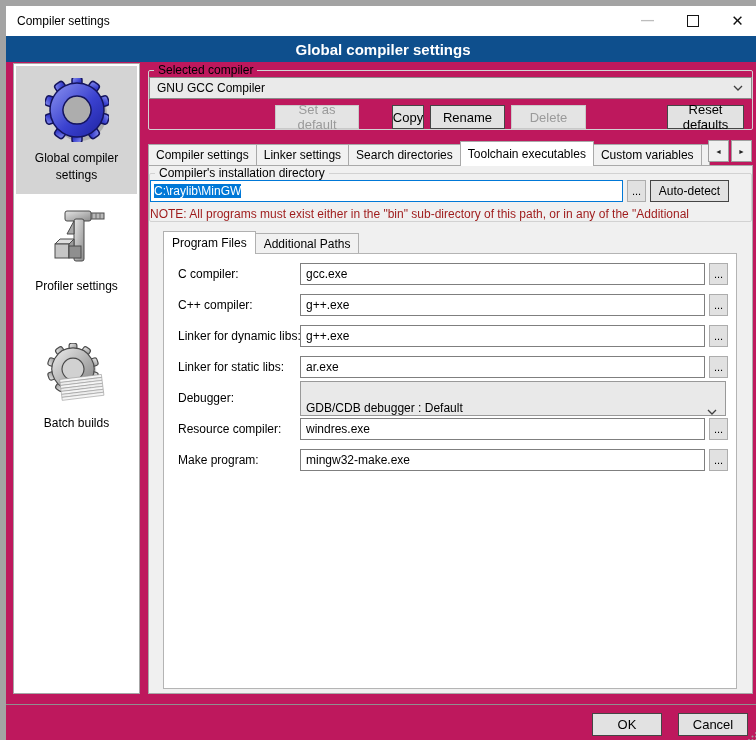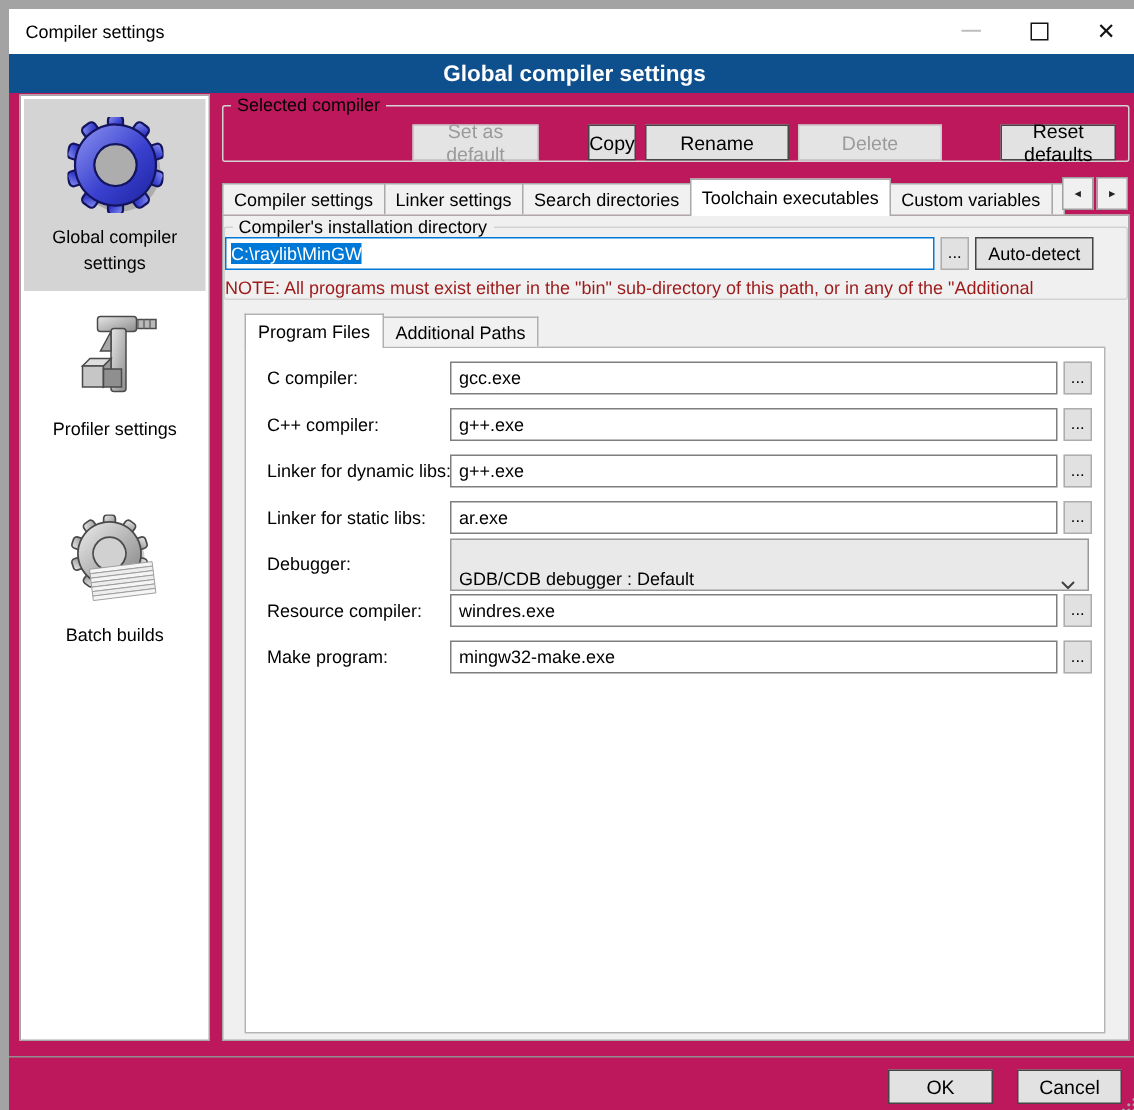--- a/index.html
+++ b/index.html
@@ -40,21 +40,21 @@
   .sc-group{margin:8px 7px 0 7px;padding:2px 6px 6px 6px;}
   .combo{height:22px;background:#eaeaea;border:1px solid #8a8a8a;display:flex;align-items:center;
          padding:0 8px 0 7px;box-sizing:border-box;cursor:default;}
   .combo .val{flex:1;white-space:nowrap;overflow:hidden;}
   .btn-row{display:flex;align-items:center;margin-top:6px;padding-right:8px;}
   .btn{height:24px;background:#e2e2e2;border:1px solid #454545;display:flex;align-items:center;
        justify-content:center;box-sizing:border-box;font-family:inherit;font-size:13px;cursor:default;}
   .btn.disabled{border-color:#c9c9c9;color:#9a9a9a;background:#e4e4e4;}
   .w-setdef{width:84px;margin-left:126px;}
   .w-copy{width:32px;margin-left:33px;}
-  .w-std{width:96px;margin-left:6px;}
+  .w-std{width:75px;margin-left:6px;}
   .w-reset{width:77px;margin-left:auto;}
   
   .tabstrip{display:flex;align-items:flex-end;margin-top:10px;height:25px;position:relative;
             padding-right:46px;z-index:3;}
   .tab{height:21px;background:#f1f1f1;border:1px solid #a9a9a9;border-bottom:none;display:flex;
        align-items:center;padding:0 7px;box-sizing:border-box;white-space:nowrap;cursor:default;}
   .tab + .tab{margin-left:-1px;}
   .tab.active{height:25px;background:#fff;position:relative;z-index:4;margin-bottom:-1px;}
   .tab.trunc{width:38px;padding:0 0 0 7px;overflow:hidden;}
   .tab-arrows{position:absolute;right:1px;bottom:3px;display:flex;gap:2px;}
@@ -212,20 +212,26 @@
           </g>
         </svg>
         <div class="side-label">Batch builds</div>
       </div>
     </div>
 
     <div class="content">
 
       <fieldset class="group sc-group">
         <legend>Selected compiler</legend>
+        <div class="combo">
+          <span class="val">GNU GCC Compiler</span>
+          <svg class="chev" viewBox="0 0 10 6">
+            <polyline points="1,1 5,5 9,1" fill="none" stroke="#3f3f3f" stroke-width="1.3"></polyline>
+          </svg>
+        </div>
         <div class="btn-row">
           <button class="btn disabled w-setdef">Set as default</button>
           <button class="btn w-copy">Copy</button>
           <button class="btn w-std">Rename</button>
           <button class="btn disabled w-std">Delete</button>
           <button class="btn w-reset">Reset defaults</button>
         </div>
       </fieldset>
 
       <div class="tabstrip">

